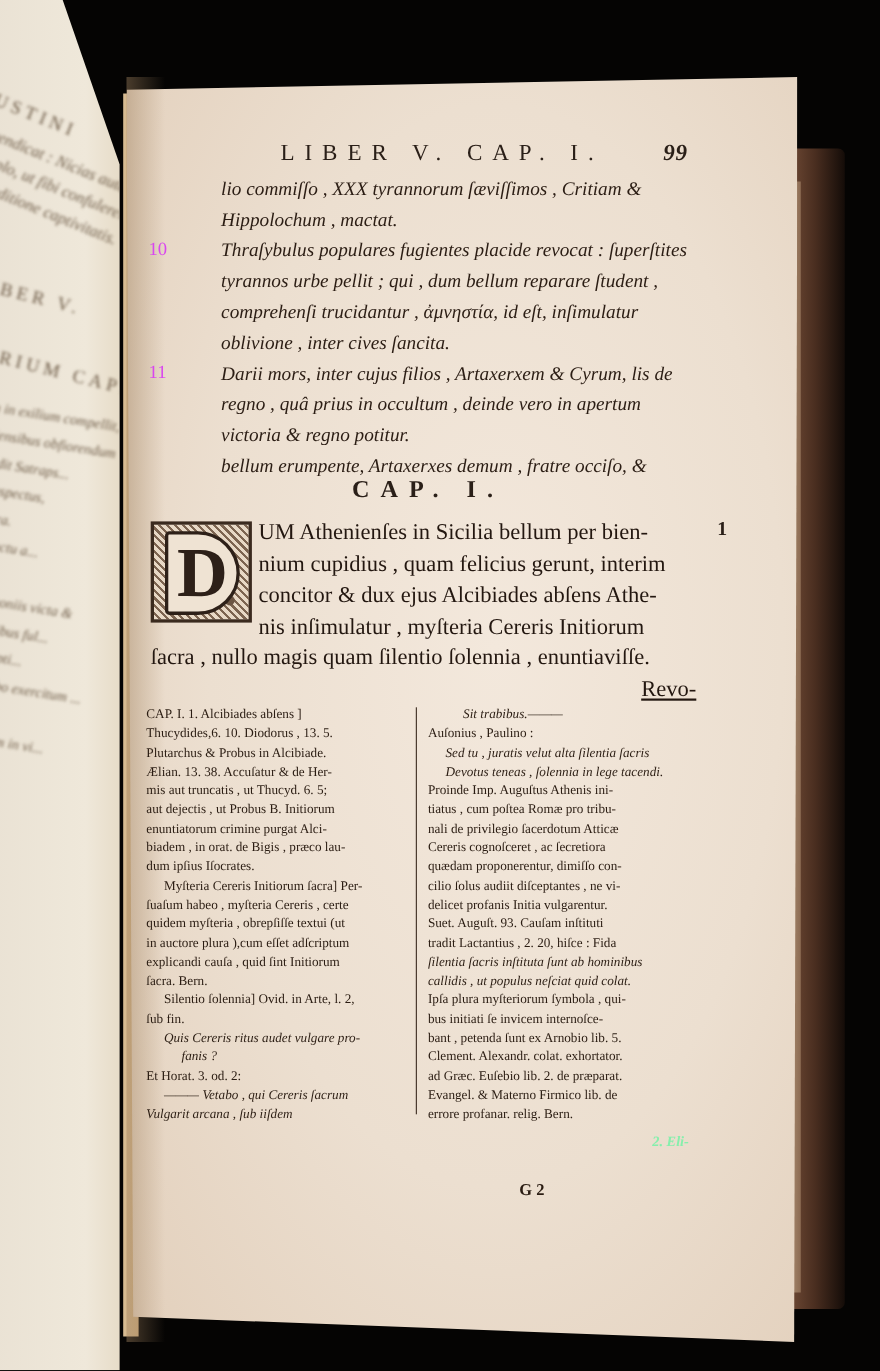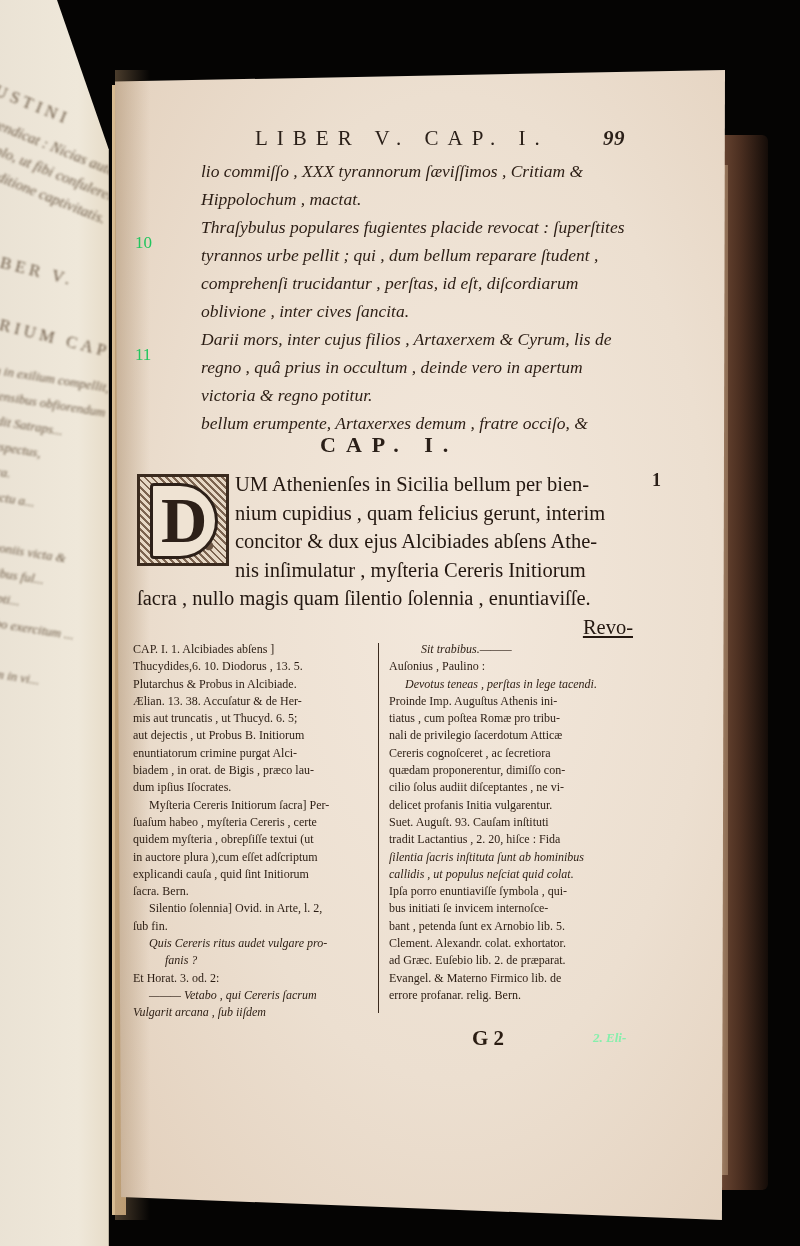--- a/index.html
+++ b/index.html
@@ -52,21 +52,21 @@
       position:absolute; left:255px; top:126px; width:370px;
       font-size:21px; color:#2a1f18; letter-spacing:0.5px;
     }
     .running-head .title { letter-spacing:9px; }
     .running-head .folio { position:absolute; right:0; top:0; font-style:italic; font-weight:bold; }
     .summary {
       position:absolute; left:135px; top:157px; width:500px;
       font-size:17.5px; line-height:28px; color:#2b1d14;
     }
     .summary-item { position:relative; padding-left:66px; }
-    .summary-num { position:absolute; left:0; top:16px; font-size:17px; color:#22c55e; }
+    .summary-num { position:absolute; left:0; top:0; font-size:17px; color:#d946ef; }
     .summary-text { font-style:italic; }
     .cap-heading {
       position:absolute; left:320px; top:432px;
       font-size:22px; letter-spacing:10px; color:#2a1f18;font-weight:bold;
     }
     .dropcap {
       position:absolute; left:137px; top:474px; width:92px; height:92px;
       border:3px solid #3a2a1e; box-sizing:border-box;
       background:
         radial-gradient(circle at 20% 20%,#6b5543 0 4px,transparent 5px),
@@ -98,21 +98,21 @@
     .fn-left { left:133px; width:242px; }
     .fn-right { left:389px; width:256px; }
     .fn-rule {
       position:absolute; left:378px; top:643px; width:1px; height:370px; background:#3a2a1e;
     }
     .fn-line { display:block; }
     .fn-line.i { font-style:italic; }
     .fn-line.ind { padding-left:16px; }
     .fn-line.ind2 { padding-left:32px; }
     .signature {
-      position:absolute; left:472px; top:1026px; font-size:21px; color:#2a1c12; font-weight:bold;
+      position:absolute; left:472px; top:1074px; font-size:15px; color:#2a1c12; font-weight:bold;
     }
     .catchword {
       position:absolute; left:593px; top:1030px; font-size:13px; color:#86efac; font-style:italic; font-weight:bold;
     }
   </style>
 </head>
 <body>
 
 <div class="book-edge"></div>
 <div class="book-edge-inner"></div>
@@ -167,21 +167,21 @@
 <div class="summary">
   <div class="summary-item">
     <span class="summary-num"></span>
     <div class="summary-text">lio commiſſo , XXX tyrannorum ſæviſſimos , Critiam &amp;</div>
     <div class="summary-text">Hippolochum , mactat.</div>
   </div>
   <div class="summary-item">
     <span class="summary-num">10</span>
     <div class="summary-text">Thraſybulus populares fugientes placide revocat : ſuperſtites</div>
     <div class="summary-text">tyrannos urbe pellit ; qui , dum bellum reparare ſtudent ,</div>
-    <div class="summary-text">comprehenſi trucidantur , perſtas, id eſt, diſcordiarum</div>
+    <div class="summary-text">comprehenſi trucidantur , ἀμνηστία, id eſt, inſimulatur</div>
     <div class="summary-text">oblivione , inter cives ſancita.</div>
   </div>
   <div class="summary-item">
     <span class="summary-num">11</span>
     <div class="summary-text">Darii mors, inter cujus filios , Artaxerxem &amp; Cyrum, lis de</div>
     <div class="summary-text">regno , quâ prius in occultum , deinde vero in apertum</div>
     <div class="summary-text">victoria &amp; regno potitur.</div>
     <div class="summary-text">bellum erumpente, Artaxerxes demum , fratre occiſo, &amp;</div>
   </div>
 </div>
@@ -226,33 +226,34 @@
   <span class="fn-line i ind">Quis Cereris ritus audet vulgare pro-</span>
   <span class="fn-line i ind2">fanis ?</span>
   <span class="fn-line">Et Horat. 3. od. 2:</span>
   <span class="fn-line i ind">——— Vetabo , qui Cereris ſacrum</span>
   <span class="fn-line i">Vulgarit arcana , ſub iiſdem</span>
 </div>
 
 <div class="fn-col fn-right">
   <span class="fn-line i ind2">Sit trabibus.———</span>
   <span class="fn-line">Auſonius , Paulino :</span>
-  <span class="fn-line i ind">Devotus teneas , perſtas in lege tacendi.</span>
+  <span class="fn-line i ind">Sed tu , juratis velut alta ſilentia ſacris</span>
+  <span class="fn-line i ind">Devotus teneas , ſolennia in lege tacendi.</span>
   <span class="fn-line">Proinde Imp. Auguſtus Athenis ini-</span>
   <span class="fn-line">tiatus , cum poſtea Romæ pro tribu-</span>
   <span class="fn-line">nali de privilegio ſacerdotum Atticæ</span>
   <span class="fn-line">Cereris cognoſceret , ac ſecretiora</span>
   <span class="fn-line">quædam proponerentur, dimiſſo con-</span>
   <span class="fn-line">cilio ſolus audiit diſceptantes , ne vi-</span>
   <span class="fn-line">delicet profanis Initia vulgarentur.</span>
   <span class="fn-line">Suet. Auguſt. 93. Cauſam inſtituti</span>
   <span class="fn-line">tradit Lactantius , 2. 20, hiſce : Fida</span>
   <span class="fn-line i">ſilentia ſacris inſtituta ſunt ab hominibus</span>
   <span class="fn-line i">callidis , ut populus neſciat quid colat.</span>
-  <span class="fn-line">Ipſa porro enuntiaviſſe ſymbola , qui-</span>
+  <span class="fn-line">Ipſa plura myſteriorum ſymbola , qui-</span>
   <span class="fn-line">bus initiati ſe invicem internoſce-</span>
   <span class="fn-line">bant , petenda ſunt ex Arnobio lib. 5.</span>
   <span class="fn-line">Clement. Alexandr. colat. exhortator.</span>
   <span class="fn-line">ad Græc. Euſebio lib. 2. de præparat.</span>
   <span class="fn-line">Evangel. &amp; Materno Firmico lib. de</span>
   <span class="fn-line">errore profanar. relig. Bern.</span>
 </div>
 
 <div class="signature">G 2</div>
 <div class="catchword">2. Eli-</div>

